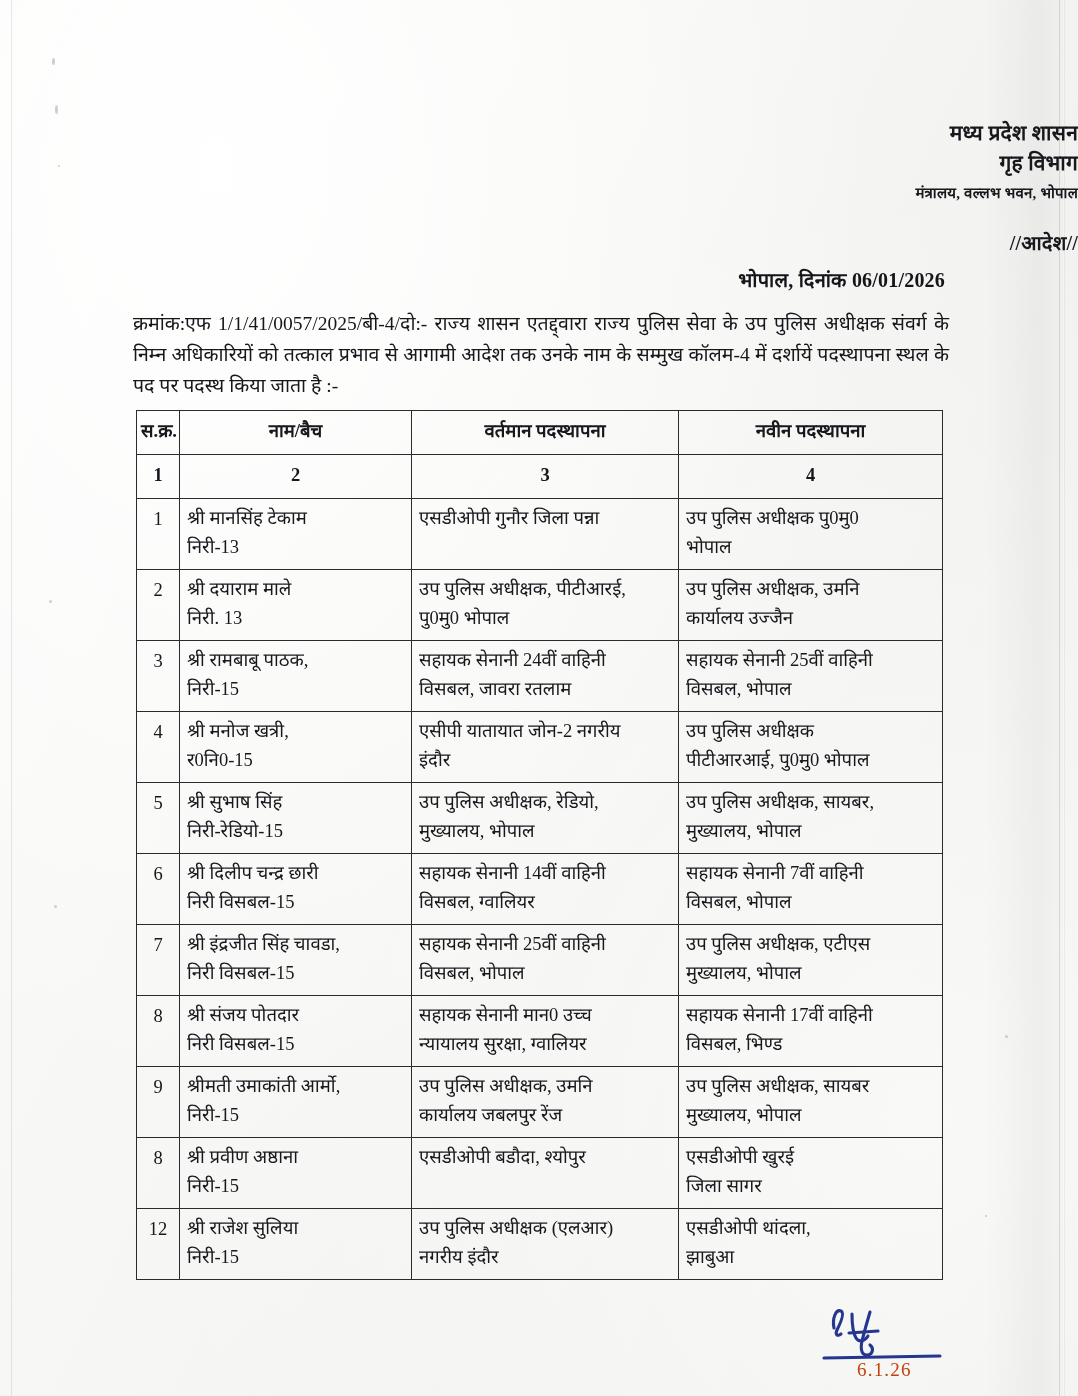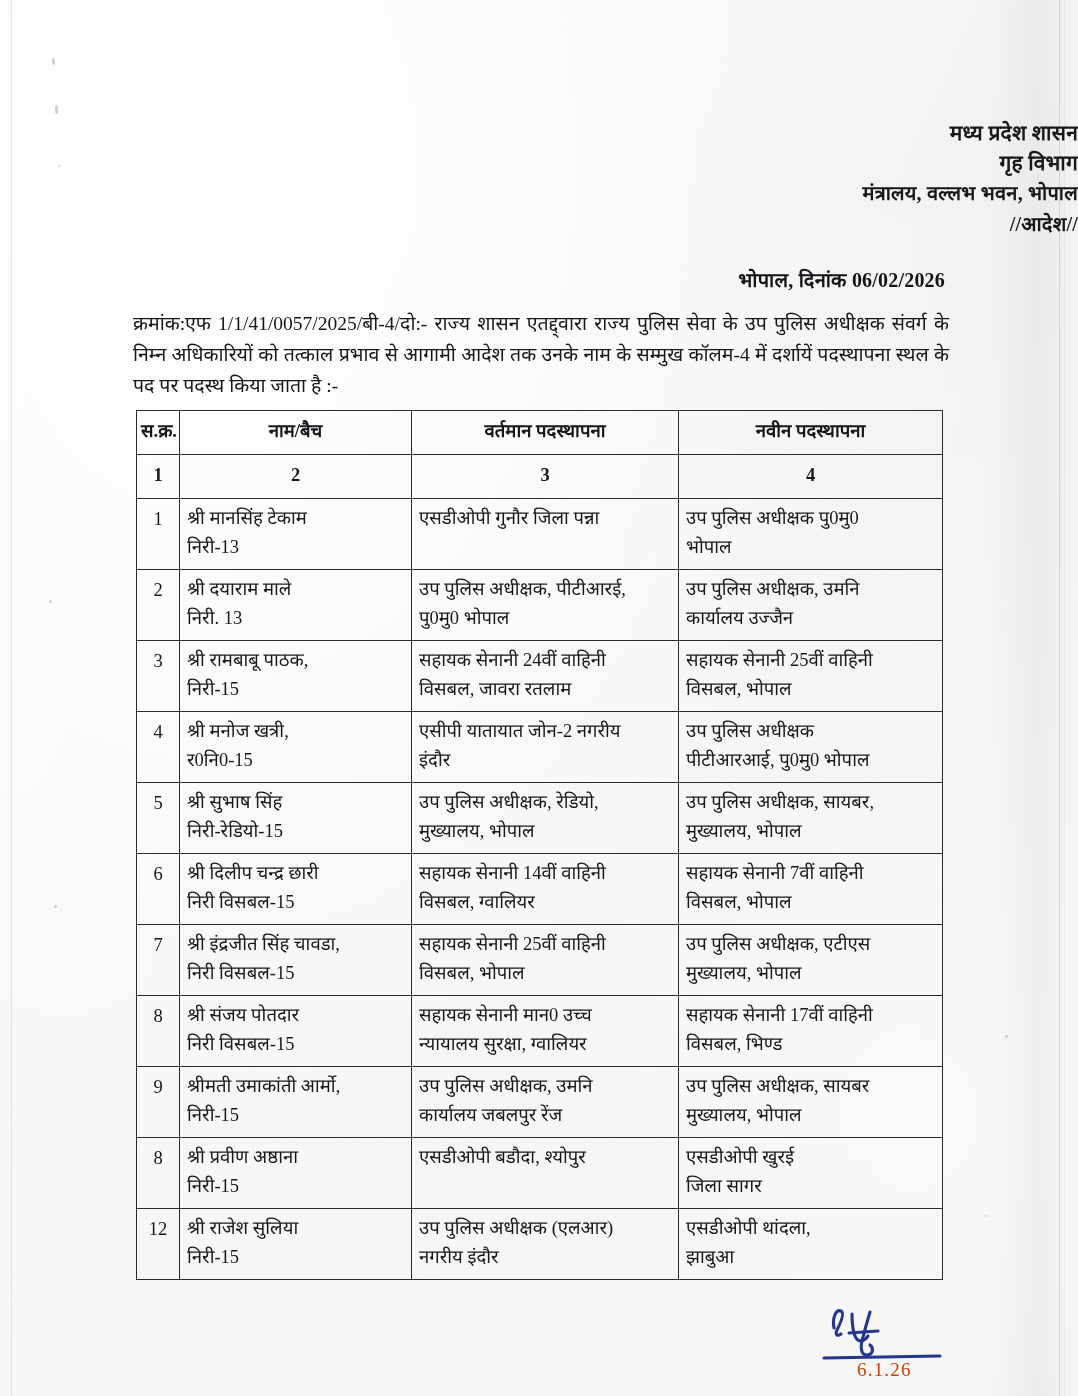--- a/index.html
+++ b/index.html
@@ -23,22 +23,22 @@
   .seam.left{left:11px;}
   .seam.right{left:1059px;background:rgba(120,120,120,.22);}
   .seam.right2{left:1064px;background:rgba(160,160,160,.14);}
   .shade-right{position:absolute;top:0;bottom:0;left:985px;width:78px;
     background:linear-gradient(90deg,rgba(0,0,0,0) 0%,rgba(0,0,0,.035) 70%,rgba(0,0,0,.012) 100%);}
   .speck{position:absolute;background:#a9a9a5;border-radius:50%;opacity:.55;}
 
   
   #head{position:absolute;left:0;right:0;top:118px;text-align:right;color:#17171c;}
   #head div{font-size:21px;line-height:30px;font-weight:600;letter-spacing:.2px;}
-  #head .l3{font-size:20px;}
-  #head .order{font-size:20px;margin-top:1px;font-weight:600;}
+  #head .l3{font-size:15px;}
+  #head .order{font-size:20px;margin-top:20px;font-weight:600;}
 
   #dateline{
     position:absolute;right:133px;top:266px;
     font-size:20px;font-weight:700;color:#14141a;letter-spacing:.2px;
   }
 
   #para{
     position:absolute;left:133px;top:308px;width:816px;
     font-size:19.5px;line-height:31px;color:#16161b;text-align:justify;
     font-weight:400;
@@ -92,21 +92,21 @@
   <div class="speck" style="left:985px;top:1215px;width:2px;height:2px;"></div>
 </div>
 
 <div id="head">
   <div class="l1">मध्य प्रदेश शासन</div>
   <div class="l2">गृह विभाग</div>
   <div class="l3">मंत्रालय, वल्लभ भवन, भोपाल</div>
   <div class="order">//आदेश//</div>
 </div>
 
-<div id="dateline">भोपाल, दिनांक 06/02/2026</div>
+<div id="dateline">भोपाल, दिनांक 06/01/2026</div>
 
 <div id="para">क्रमांक:एफ 1/1/41/0057/2025/बी-4/दो:- राज्य शासन एतद्द्वारा राज्य पुलिस सेवा के उप पुलिस अधीक्षक संवर्ग के निम्न अधिकारियों को तत्काल प्रभाव से आगामी आदेश तक उनके नाम के सम्मुख कॉलम-4 में दर्शायें पदस्थापना स्थल के पद पर पदस्थ किया जाता है :-</div>
 
 <div id="tablewrap">
   <table>
     <colgroup>
       <col class="c1">
         <col class="c2">
         <col class="c3">
         <col class="c4">

